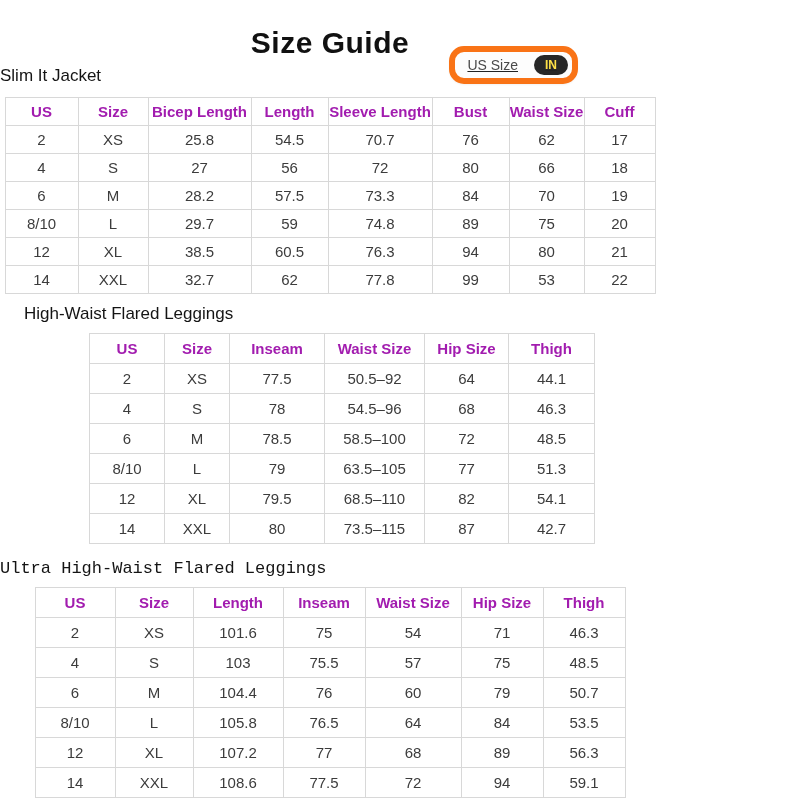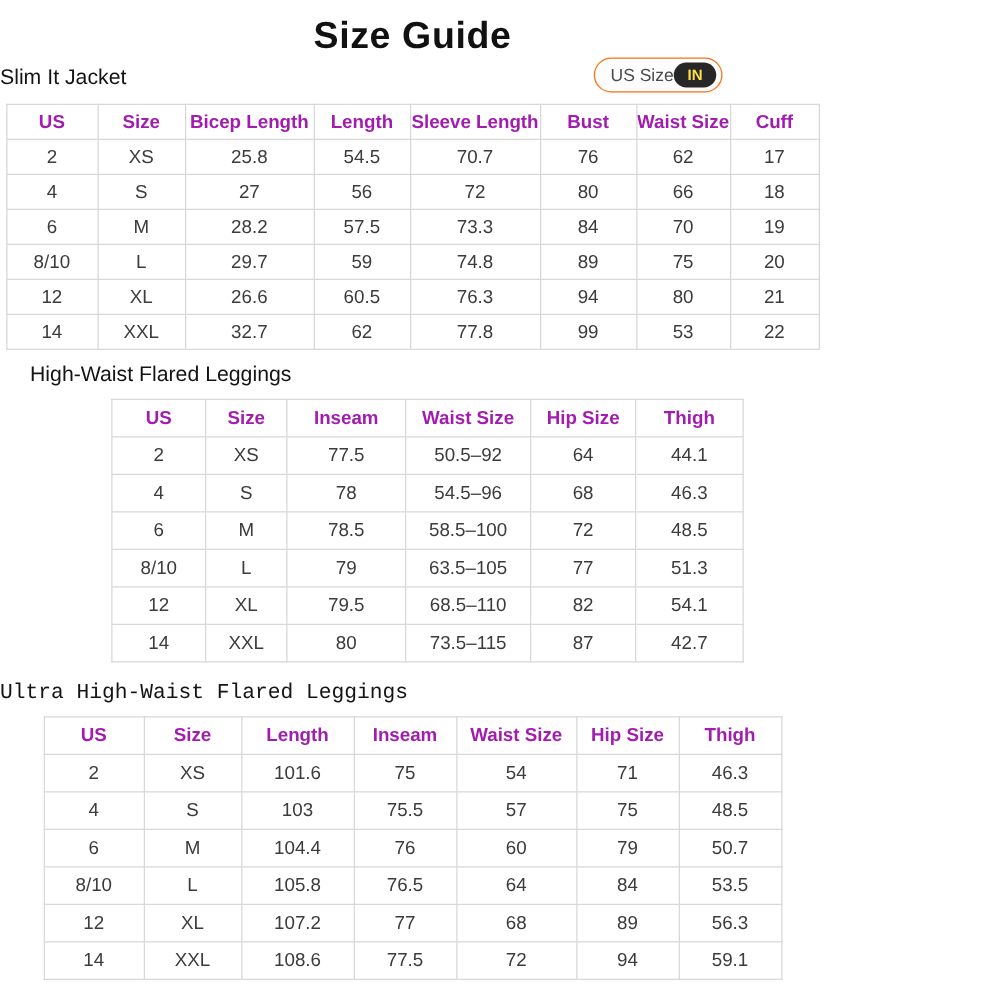--- a/index.html
+++ b/index.html
@@ -3,21 +3,21 @@
 <meta charset="utf-8">
 <style>
   * { margin: 0; padding: 0; box-sizing: border-box; }
   html, body { width: 800px; height: 800px; background: #ffffff; }
   body {
     font-family: "Liberation Sans", sans-serif;
     color: #222;
     position: relative;
     overflow: hidden;
   }
-  .page { width: 660px; height: 800px; position: relative; padding-top: 12px; }
+  .page { width: 660px; height: 800px; position: relative; padding-top: 26px; }
 
   h1.page-title {
     text-align: center;
     font-size: 30px;
     font-weight: 700;
     letter-spacing: 0.5px;
     color: #111;
     margin-bottom: 6px;
   }
   .section-title {
@@ -25,27 +25,28 @@
     font-size: 17px;
     font-weight: 400;
     color: #141414;
   }
   .unit-toggle {
     position: absolute;
     top: 46px;
     right: 82px;
     display: flex;
     align-items: center;
-    gap: 0;
+    gap: 16px;
     background: #fdfdfd;
-    border: 1px solid #f97316;
+    border: 6px solid #f97316;
     border-radius: 15px;
     padding: 3px 4px 3px 12px;
     box-shadow: 0 1px 2px rgba(0,0,0,0.05);
     cursor: pointer;
+    text-decoration: underline;
   }
   .unit-toggle .toggle-label { font-size: 14px; color: #4a4a4a; }
   .unit-toggle .unit-pill {
     background: #272727;
     color: #fde047;
     font-size: 12px;
     font-weight: 700;
     border-radius: 11px;
     padding: 3px 11px;
     line-height: 1.2;
@@ -156,21 +157,21 @@
             <td>29.7</td>
             <td>59</td>
             <td>74.8</td>
             <td>89</td>
             <td>75</td>
             <td>20</td>
           </tr>
           <tr>
             <td>12</td>
             <td>XL</td>
-            <td>26.6</td>
+            <td>38.5</td>
             <td>60.5</td>
             <td>76.3</td>
             <td>94</td>
             <td>80</td>
             <td>21</td>
           </tr>
           <tr>
             <td>14</td>
             <td>XXL</td>
             <td>32.7</td>

